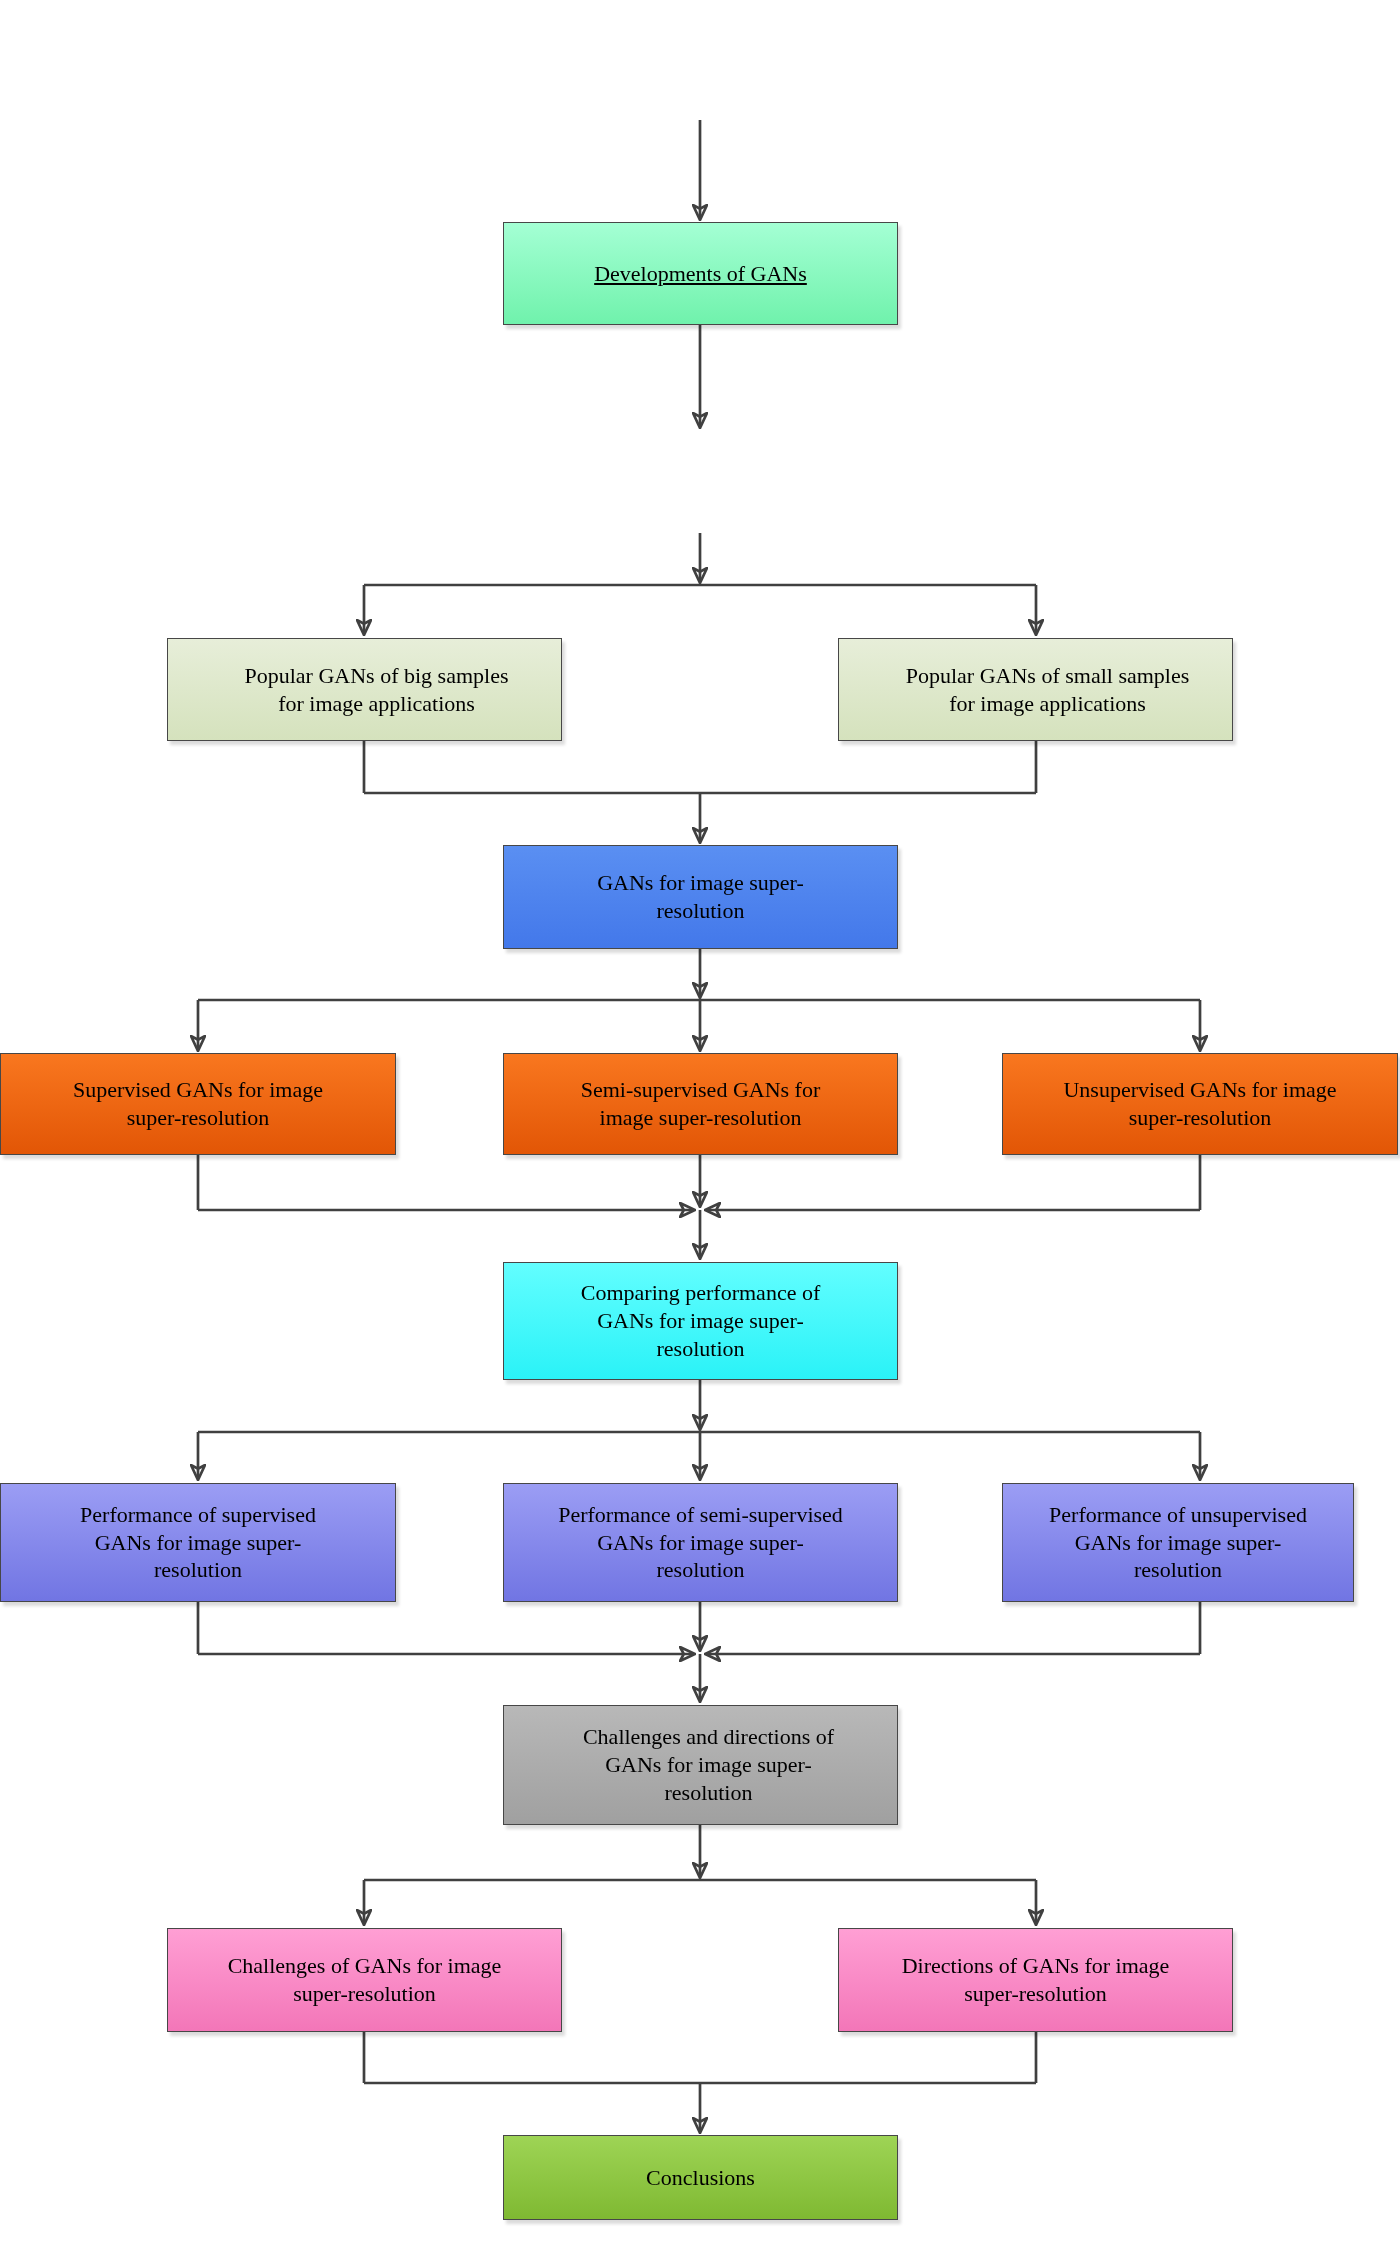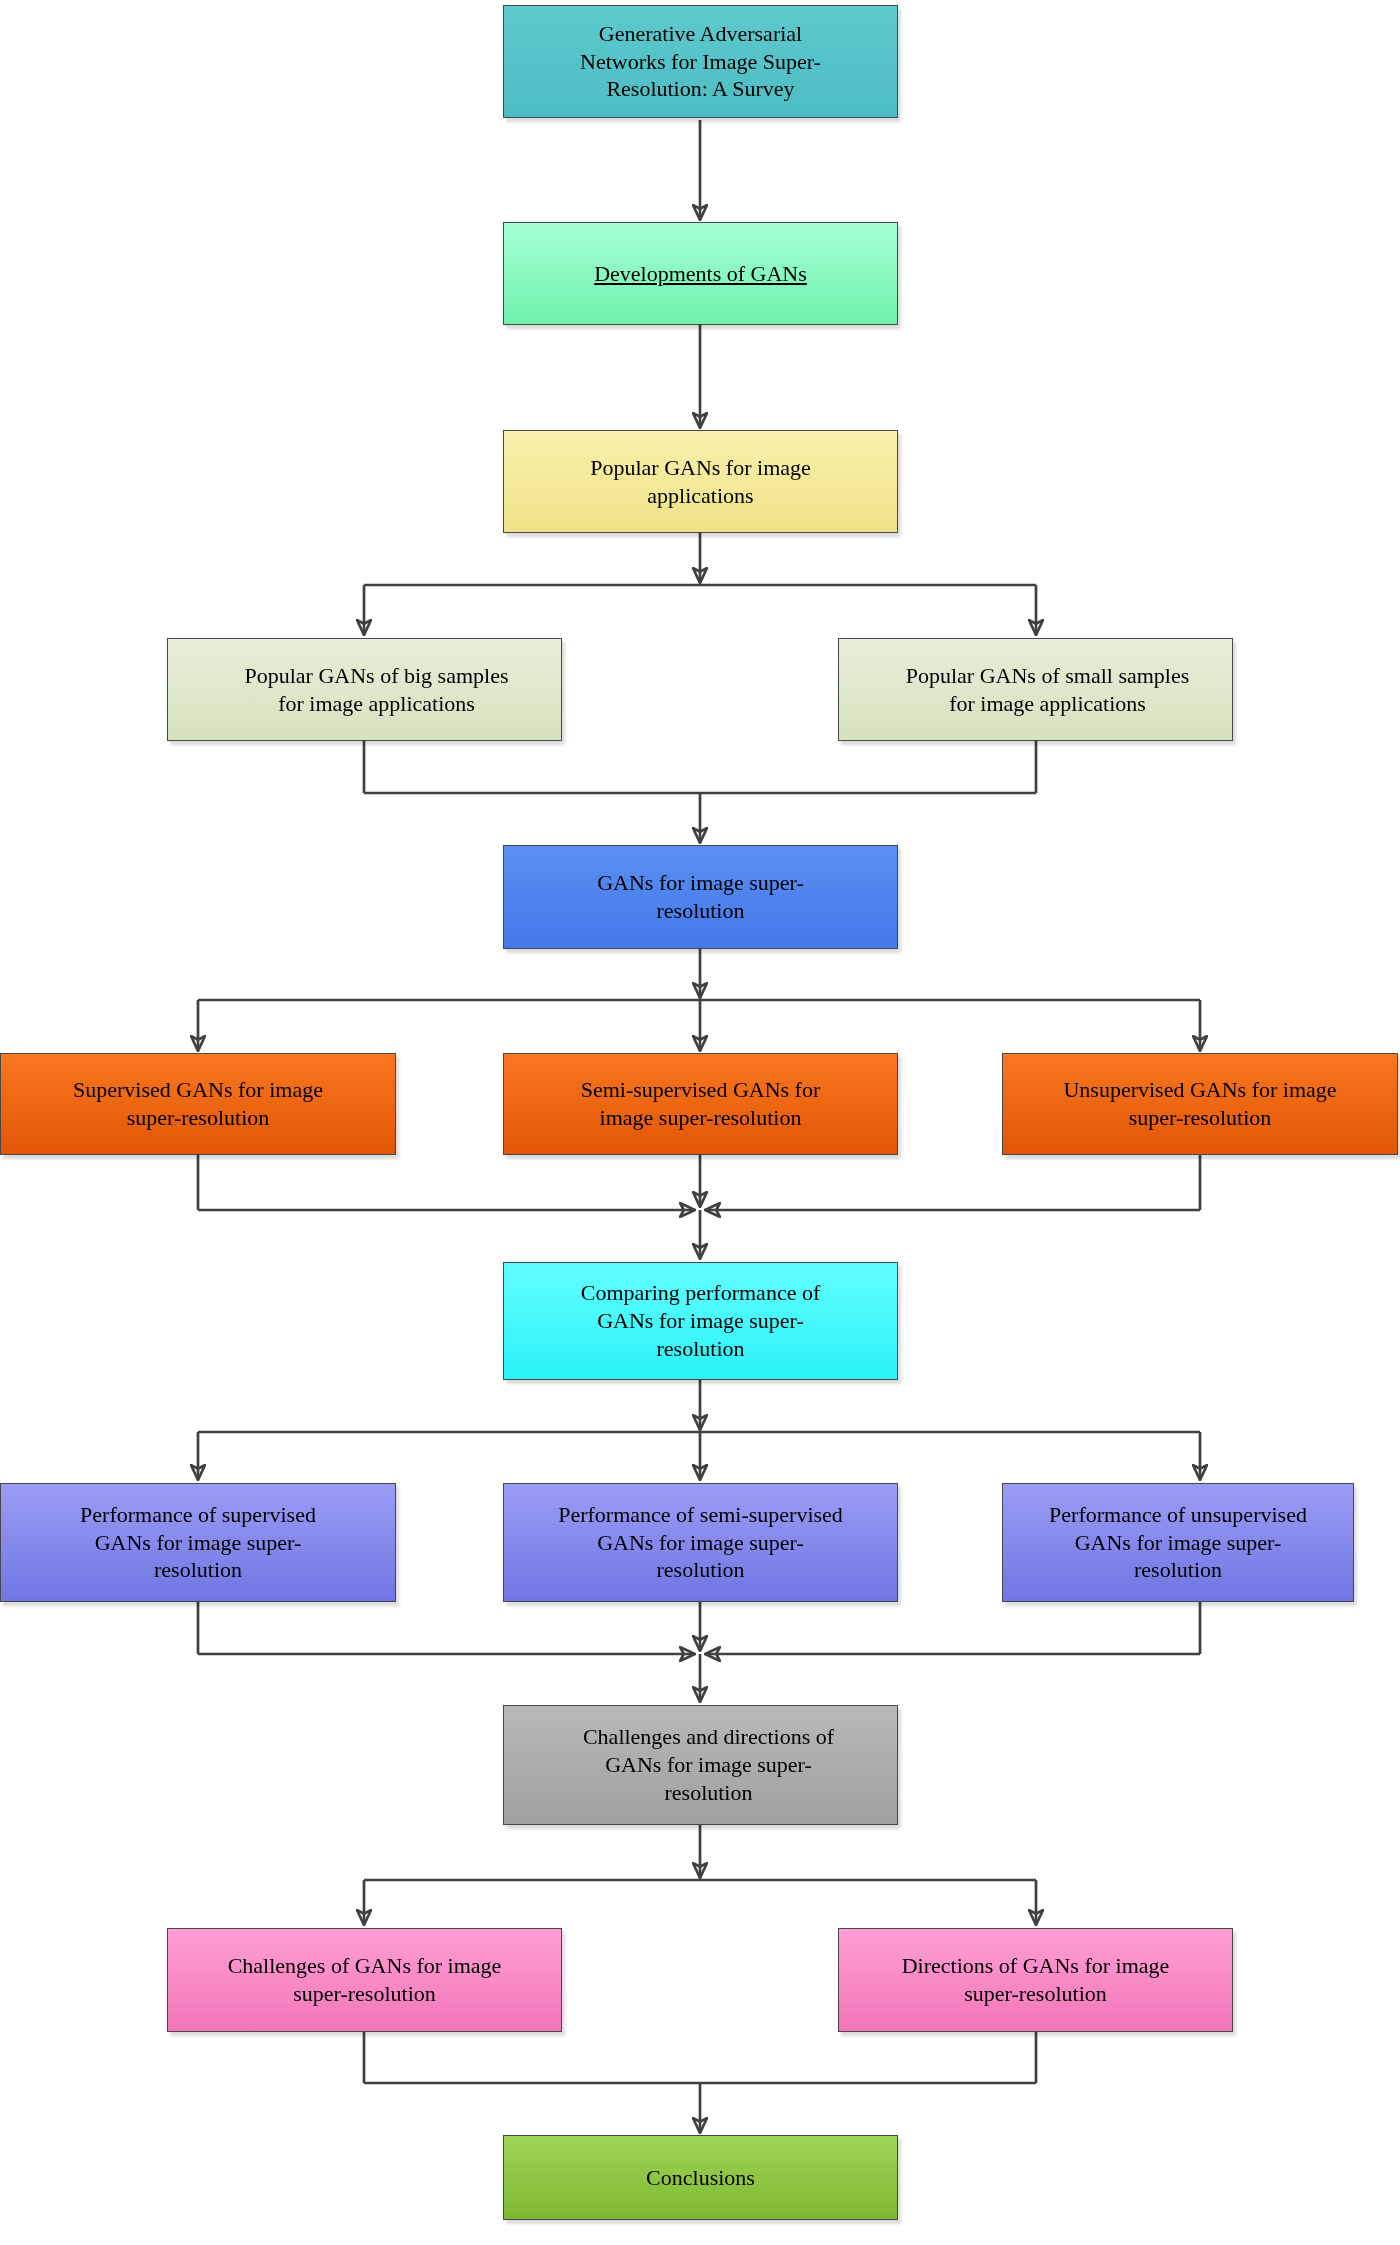--- a/index.html
+++ b/index.html
@@ -111,34 +111,25 @@
     </g>
 
     <g>
       <path d="M364,2032 V2083"></path>
       <path d="M1036,2032 V2083"></path>
       <path d="M364,2083 H1036"></path>
       <path d="M700,2083 V2132" marker-end="url(#arw)"></path>
     </g>
   </svg>
 
-  <div class="node c-teal" style="left:503px;top:5px;width:395px;height:113px">
-    <span>Generative Adversarial
-Networks for Image Super-
-Resolution: A Survey</span>
-  </div>
 
   <div class="node c-mint" style="left:503px;top:222px;width:395px;height:103px">
     <span>Developments of GANs</span>
   </div>
 
-  <div class="node c-khaki" style="left:503px;top:430px;width:395px;height:103px">
-    <span>Popular GANs for image
-applications</span>
-  </div>
 
   <div class="node c-olive" style="left:167px;top:638px;width:395px;height:103px">
     <span>Popular GANs of big samples
 for image applications</span>
   </div>
 
   <div class="node c-olive" style="left:838px;top:638px;width:395px;height:103px">
     <span>Popular GANs of small samples
 for image applications</span>
   </div>

